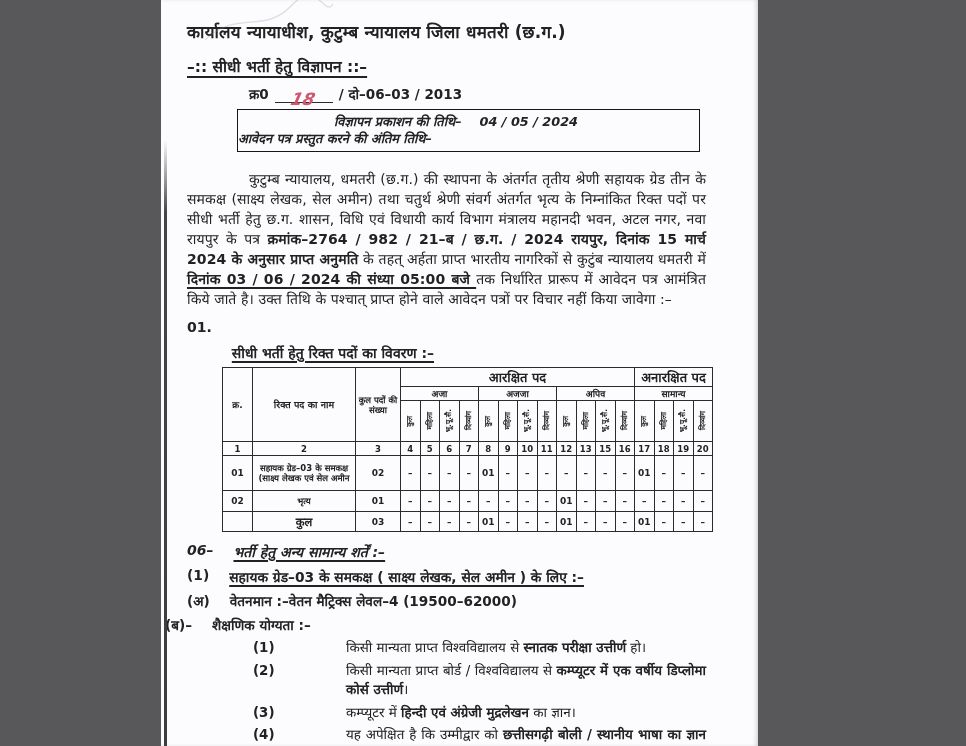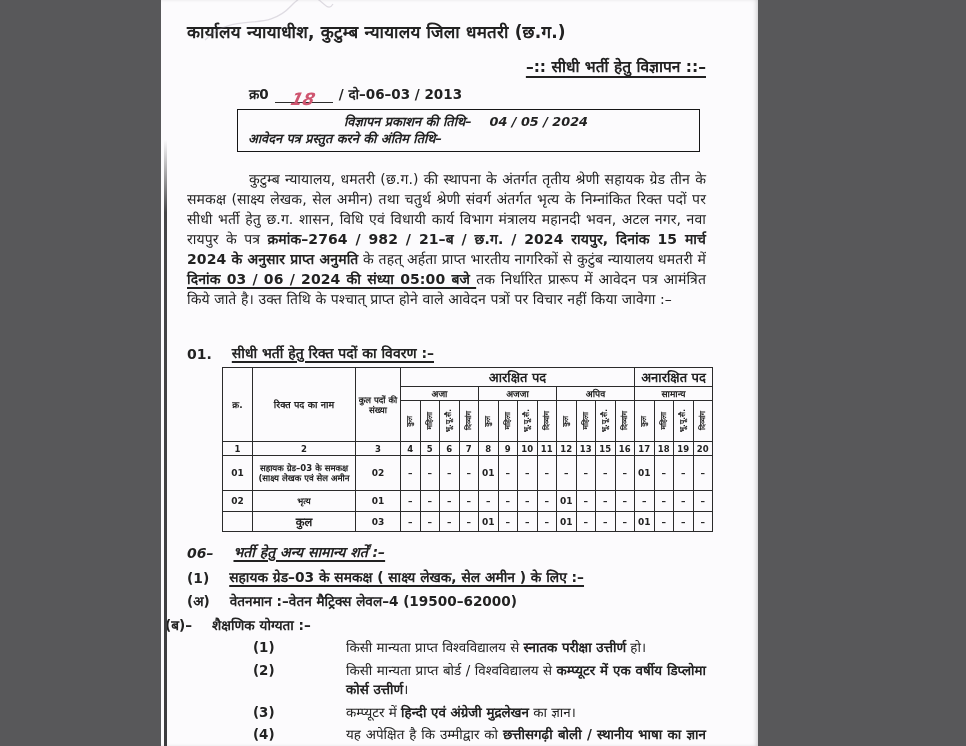--- a/index.html
+++ b/index.html
@@ -23,50 +23,50 @@
   .artifact{position:absolute;left:34px;top:0;opacity:.3;}
   .b{font-weight:700;}
   .u{text-decoration:underline;text-decoration-thickness:1.5px;text-underline-offset:3px;}
   
   .office-title{
     text-align:left;font-size:17px;font-weight:700;letter-spacing:.2px;
     text-decoration-thickness:1.6px;text-underline-offset:4px;
     margin:2px 0 0 0;
   }
   .advert-title{
-    text-align:right;font-size:15.5px;font-weight:700;margin-top:12px;
+    text-align:left;font-size:15.5px;font-weight:700;margin-top:12px;
     text-decoration:underline;text-decoration-thickness:1.5px;text-underline-offset:4px;
   }
   .refline{
     display:flex;justify-content:space-between;align-items:flex-end;
     margin:8px 6px 0 62px;font-size:13.5px;font-weight:700;
   }
   .blank{
     display:inline-block;width:58px;border-bottom:1.7px solid #2c2c2c;
     text-align:center;margin:0 6px;height:16px;vertical-align:bottom;
   }
   .hand{
     display:inline-block;color:#cf5570;font-size:17px;font-style:italic;
     transform:skewX(-14deg) translateY(3px);font-weight:600;
   }
   
   .notice-box{
     margin:6px 0 0 50px;width:463px;border:1.6px solid #161616;
-    box-sizing:border-box;padding:3px 10px 4px 10px;
+    box-sizing:border-box;padding:3px 10px 4px 0;
     font-size:12.8px;font-weight:700;font-style:italic;line-height:17px;
   }
   .nb-line{display:flex;gap:18px;}
   .nb-line.center{padding-left:96px;}
   
   .intro{
     margin:17px 0 0 0;font-size:14px;line-height:20px;font-weight:500;
     text-align:justify;text-indent:62px;letter-spacing:.1px;
   }
   
-  .sec-row{display:flex;gap:20px;align-items:flex-end;}
+  .sec-row{display:flex;gap:20px;align-items:flex-start;}
   .sec1{margin:10px 0 0 0;font-size:14px;}
   .sec1 .num{font-weight:700;}
   .sec1 .ttl{font-weight:700;text-decoration:underline;text-decoration-thickness:1.5px;text-underline-offset:3px;margin-top:24px;}
   
   table.vac{
     border-collapse:collapse;margin:5px 0 0 35px;table-layout:fixed;width:490px;
     font-weight:600;
   }
   table.vac td,table.vac th{
     border:1px solid #2b2b2b;padding:0;text-align:center;vertical-align:middle;

